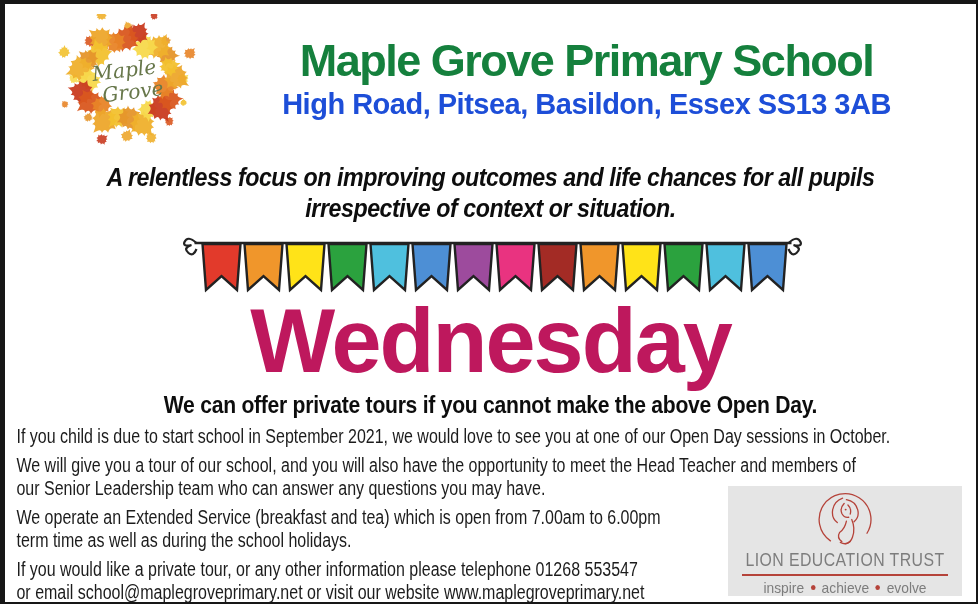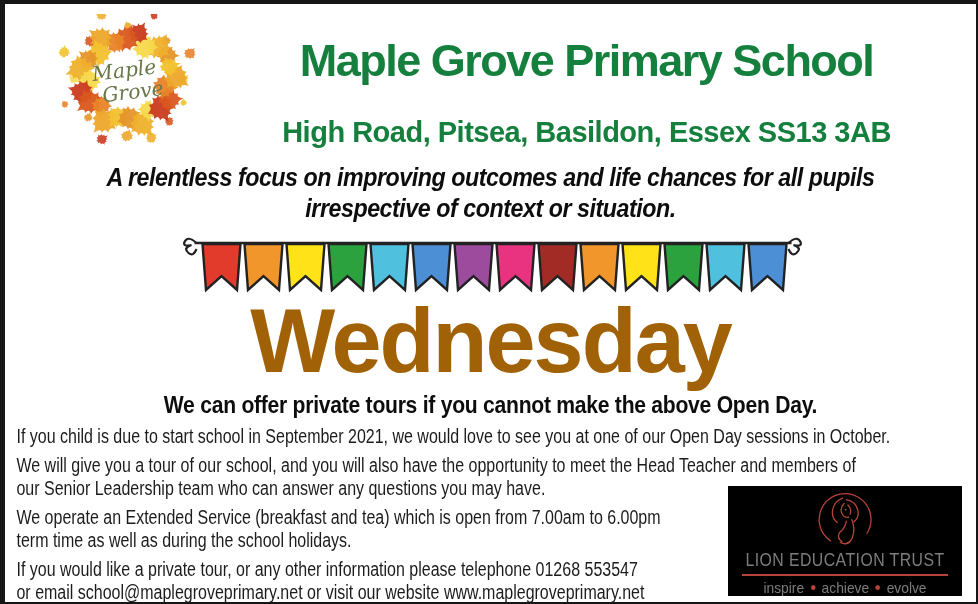--- a/index.html
+++ b/index.html
@@ -8,32 +8,32 @@
     position:relative; width:978px; height:604px; background:#ffffff;
     border:2px solid #161616; border-left-width:5px; border-top-width:4px;
     font-family:"Liberation Sans", sans-serif; color:#111; overflow:hidden;
   }
   .header { display:flex; padding:10px 6px 0 48px; height:152px; }
   .logo-box { width:150px; height:140px; flex:none; }
   .logo-box svg { width:100%; height:100%; }
   .wreath-text { font:italic 20px "DejaVu Serif", serif; fill:#67774a; }
   .header-text { flex:1; text-align:center; padding-top:22px; }
   .school-name { font-size:45px; font-weight:bold; letter-spacing:-1.5px; line-height:50px; color:#15803d; }
-  .school-address { font-size:29px; font-weight:bold; letter-spacing:-0.5px; line-height:36px; color:#15803d;margin-top:28px; }
+  .school-address { font-size:29px; font-weight:bold; letter-spacing:-0.5px; line-height:36px; color:#1d4ed8; }
   .tagline { margin-top:6px; text-align:center; font-weight:bold; font-style:italic;
     font-size:25px; line-height:31px; letter-spacing:-0.5px; transform:scaleX(0.93); color:#0d0d0d; }
   .bunting-wrap { margin:10px auto 0; width:625px; height:62px; }
   .weekday { text-align:center; font-size:90px; font-weight:bold; line-height:90px; letter-spacing:-2px; }
   .tours-bold { margin-top:5px; text-align:center; font-weight:bold; font-size:24px;
     line-height:28px; letter-spacing:-0.3px; transform:scaleX(0.88); color:#0d0d0d; }
   .paragraphs { margin-top:6px; padding-left:14px; font-size:19.5px; line-height:23px;
     color:#1c1c1c; transform:scaleX(0.82); transform-origin:0 0; width:122%; }
   .paragraphs p { margin:0 0 6px 0; }
   .pline { white-space:nowrap; }
-  .trust-logo { position:absolute; right:14px; bottom:6px; width:234px; text-align:center; background:#000000; }
+  .trust-logo { position:absolute; right:14px; bottom:6px; width:234px; text-align:center; background:#e5e5e5; }
   .lion-box { height:64px; }
   .lion-box svg { height:64px; }
   .trust-name-wrap { transform:scaleX(0.88); }
   .trust-name { font-size:18px; letter-spacing:0.5px; color:#7d7d7d; white-space:nowrap; padding-bottom:3px; }
   .trust-underline { height:2px; width:206px; margin:0 auto; background:#b5433a; }
   .trust-motto { margin-top:3px; display:flex; justify-content:center; align-items:center;
     gap:7px; font-size:15px; color:#7d7d7d; transform:scaleX(0.92); }
   .motto-dot { width:5px; height:5px; border-radius:50%; background:#b5433a; }
 </style>
 </head>
@@ -116,21 +116,21 @@
         <polygon points="316,10 354,10 350.5,56 335,42 319.5,56" fill="#e93380" stroke="#222" stroke-width="2.4"></polygon>
         <polygon points="358,10 396,10 392.5,56 377,42 361.5,56" fill="#a32b25" stroke="#222" stroke-width="2.4"></polygon>
         <polygon points="400,10 438,10 434.5,56 419,42 403.5,56" fill="#f0962b" stroke="#222" stroke-width="2.4"></polygon>
         <polygon points="442,10 480,10 476.5,56 461,42 445.5,56" fill="#ffe318" stroke="#222" stroke-width="2.4"></polygon>
         <polygon points="484,10 522,10 518.5,56 503,42 487.5,56" fill="#2ba23e" stroke="#222" stroke-width="2.4"></polygon>
         <polygon points="526,10 564,10 560.5,56 545,42 529.5,56" fill="#4fc0de" stroke="#222" stroke-width="2.4"></polygon>
         <polygon points="568,10 606,10 602.5,56 587,42 571.5,56" fill="#4d8fd5" stroke="#222" stroke-width="2.4"></polygon>
       </svg>
   </div>
 
-  <div class="weekday" style="color: #a16207;">Wednesday</div>
+  <div class="weekday" style="color: #be185d;">Wednesday</div>
 
   <div class="tours-bold">We can offer private tours if you cannot make the above Open Day.</div>
 
   <div class="paragraphs">
     <p>
       <span class="pline">If you child is due to start school in September 2021, we would love to see you at one of our Open Day sessions in October.</span>
     </p>
     <p>
       <span class="pline" style="display:block">We will give you a tour of our school, and you will also have the opportunity to meet the Head Teacher and members of</span>
       <span class="pline" style="display:block">our Senior Leadership team who can answer any questions you may have.</span>

